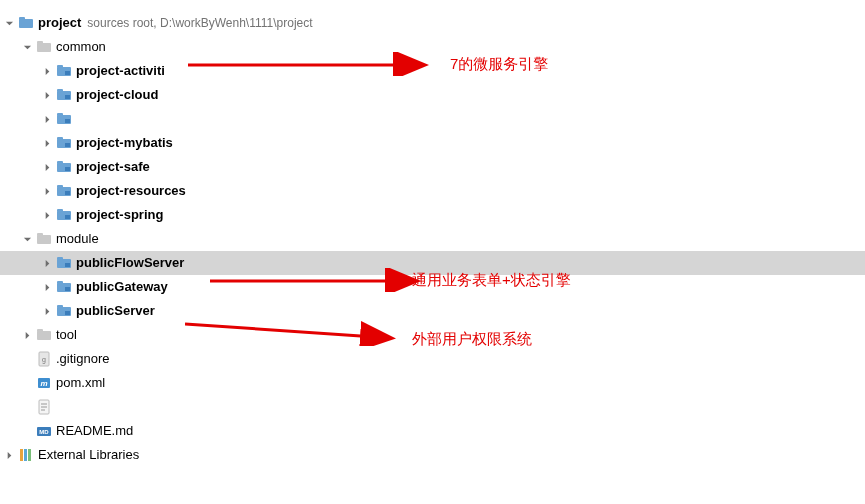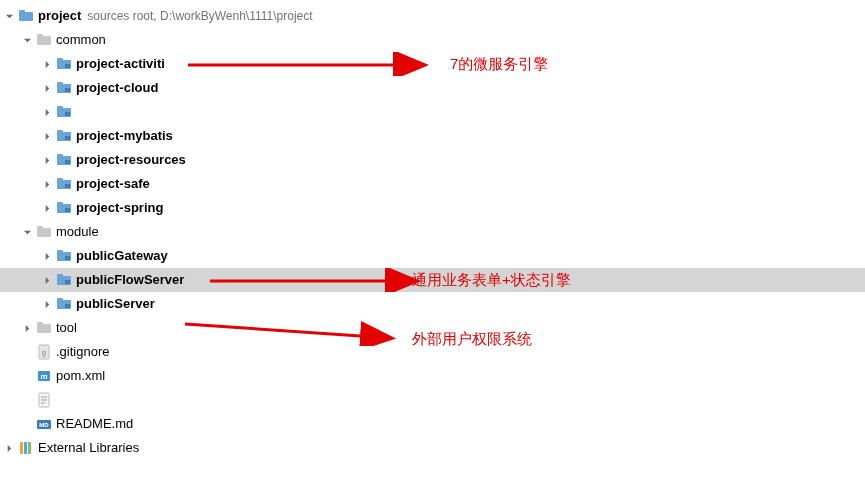--- a/index.html
+++ b/index.html
@@ -6,21 +6,21 @@
   body {
     font-family: "Segoe UI", Arial, sans-serif;
     font-size: 13px;
     background: #fff;
     width: 865px;
     height: 504px;
     overflow: hidden;
     color: #000;
     position: relative;
   }
-  .tree { padding-top: 4px; }
+  .tree { padding-top: 11px; }
   .row {
     display: flex;
     align-items: center;
     height: 24px;
     white-space: nowrap;
     position: relative;
   }
   .row.selected { background: #d5d5d5; width: 100%; }
   .indent-0 { padding-left: 2px; }
   .indent-1 { padding-left: 20px; }
@@ -157,36 +157,36 @@
           <path d="M3 1 L7 5 L3 9 Z" fill="#6e6e6e"></path>
         </svg>
       </span>
     <span class="icon">
         <svg viewBox="0 0 16 16">
           <rect x="1" y="4" width="14" height="9" rx="1" fill="#6aa3d5"></rect>
           <rect x="1" y="2" width="6" height="3" rx="1" fill="#6aa3d5"></rect>
           <rect x="9" y="8" width="5" height="4" fill="#3b7dbb"></rect>
         </svg>
       </span>
+    <span class="label bold">project-safe</span>
+  </div>
+  <div class="row indent-2">
+    <span class="arrow">
+        <svg viewBox="0 0 10 10">
+          <path d="M3 1 L7 5 L3 9 Z" fill="#6e6e6e"></path>
+        </svg>
+      </span>
+    <span class="icon">
+        <svg viewBox="0 0 16 16">
+          <rect x="1" y="4" width="14" height="9" rx="1" fill="#6aa3d5"></rect>
+          <rect x="1" y="2" width="6" height="3" rx="1" fill="#6aa3d5"></rect>
+          <rect x="9" y="8" width="5" height="4" fill="#3b7dbb"></rect>
+        </svg>
+      </span>
     <span class="label bold">project-resources</span>
-  </div>
-  <div class="row indent-2">
-    <span class="arrow">
-        <svg viewBox="0 0 10 10">
-          <path d="M3 1 L7 5 L3 9 Z" fill="#6e6e6e"></path>
-        </svg>
-      </span>
-    <span class="icon">
-        <svg viewBox="0 0 16 16">
-          <rect x="1" y="4" width="14" height="9" rx="1" fill="#6aa3d5"></rect>
-          <rect x="1" y="2" width="6" height="3" rx="1" fill="#6aa3d5"></rect>
-          <rect x="9" y="8" width="5" height="4" fill="#3b7dbb"></rect>
-        </svg>
-      </span>
-    <span class="label bold">project-safe</span>
   </div>
   <div class="row indent-2">
     <span class="arrow">
         <svg viewBox="0 0 10 10">
           <path d="M3 1 L7 5 L3 9 Z" fill="#6e6e6e"></path>
         </svg>
       </span>
     <span class="icon">
         <svg viewBox="0 0 16 16">
           <rect x="1" y="4" width="14" height="9" rx="1" fill="#6aa3d5"></rect>
@@ -205,49 +205,49 @@
     </span>
     <span class="icon">
       <svg viewBox="0 0 16 16">
           <rect x="1" y="4" width="14" height="9" rx="1" fill="#c9c9c9"></rect>
           <rect x="1" y="2" width="6" height="3" rx="1" fill="#c9c9c9"></rect>
         </svg>
     </span>
     <span class="label">module</span>
   </div>
 
+  <div class="row indent-2 selected">
+    <span class="arrow">
+        <svg viewBox="0 0 10 10">
+          <path d="M3 1 L7 5 L3 9 Z" fill="#6e6e6e"></path>
+        </svg>
+      </span>
+    <span class="icon">
+        <svg viewBox="0 0 16 16">
+          <rect x="1" y="4" width="14" height="9" rx="1" fill="#6aa3d5"></rect>
+          <rect x="1" y="2" width="6" height="3" rx="1" fill="#6aa3d5"></rect>
+          <rect x="9" y="8" width="5" height="4" fill="#3b7dbb"></rect>
+        </svg>
+      </span>
+    <span class="label bold">publicFlowServer</span>
+  </div>
   <div class="row indent-2">
     <span class="arrow">
         <svg viewBox="0 0 10 10">
           <path d="M3 1 L7 5 L3 9 Z" fill="#6e6e6e"></path>
         </svg>
       </span>
     <span class="icon">
         <svg viewBox="0 0 16 16">
           <rect x="1" y="4" width="14" height="9" rx="1" fill="#6aa3d5"></rect>
           <rect x="1" y="2" width="6" height="3" rx="1" fill="#6aa3d5"></rect>
           <rect x="9" y="8" width="5" height="4" fill="#3b7dbb"></rect>
         </svg>
       </span>
     <span class="label bold">publicGateway</span>
-  </div>
-  <div class="row indent-2 selected">
-    <span class="arrow">
-        <svg viewBox="0 0 10 10">
-          <path d="M3 1 L7 5 L3 9 Z" fill="#6e6e6e"></path>
-        </svg>
-      </span>
-    <span class="icon">
-        <svg viewBox="0 0 16 16">
-          <rect x="1" y="4" width="14" height="9" rx="1" fill="#6aa3d5"></rect>
-          <rect x="1" y="2" width="6" height="3" rx="1" fill="#6aa3d5"></rect>
-          <rect x="9" y="8" width="5" height="4" fill="#3b7dbb"></rect>
-        </svg>
-      </span>
-    <span class="label bold">publicFlowServer</span>
   </div>
   <div class="row indent-2">
     <span class="arrow">
         <svg viewBox="0 0 10 10">
           <path d="M3 1 L7 5 L3 9 Z" fill="#6e6e6e"></path>
         </svg>
       </span>
     <span class="icon">
         <svg viewBox="0 0 16 16">
           <rect x="1" y="4" width="14" height="9" rx="1" fill="#6aa3d5"></rect>

